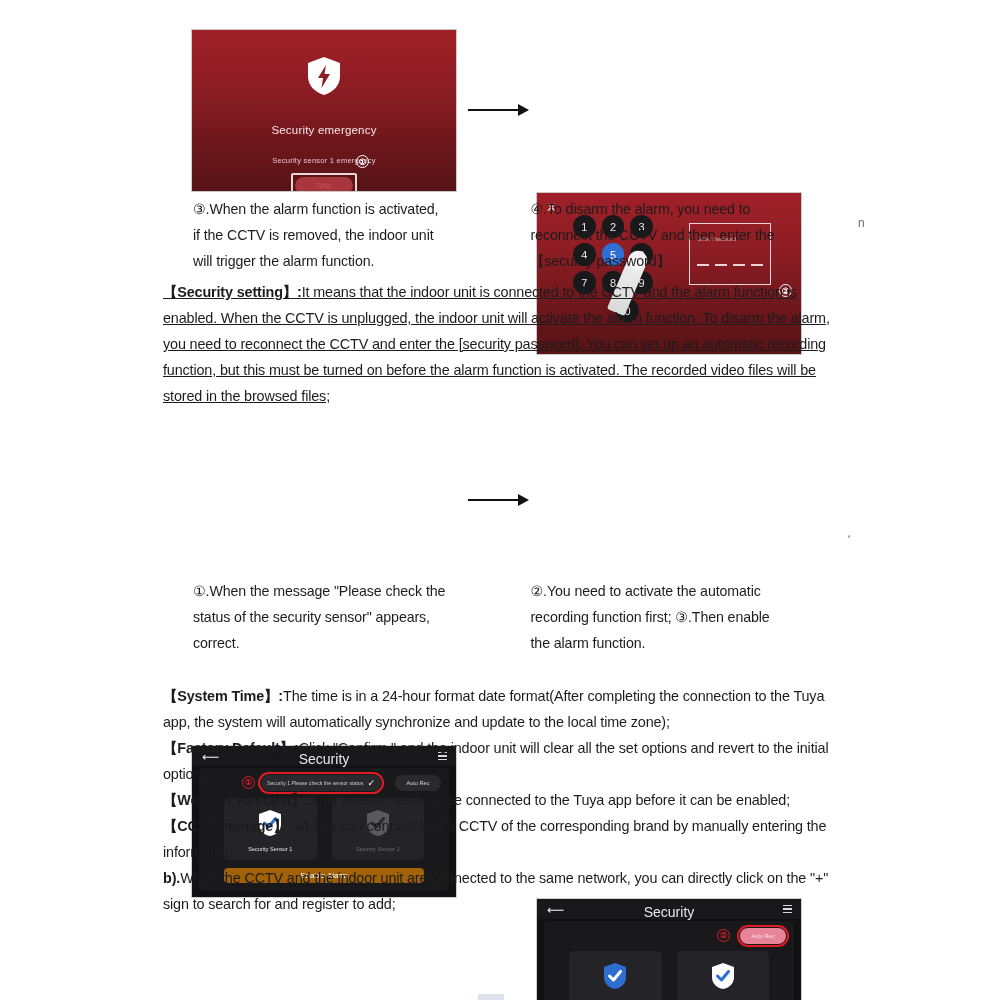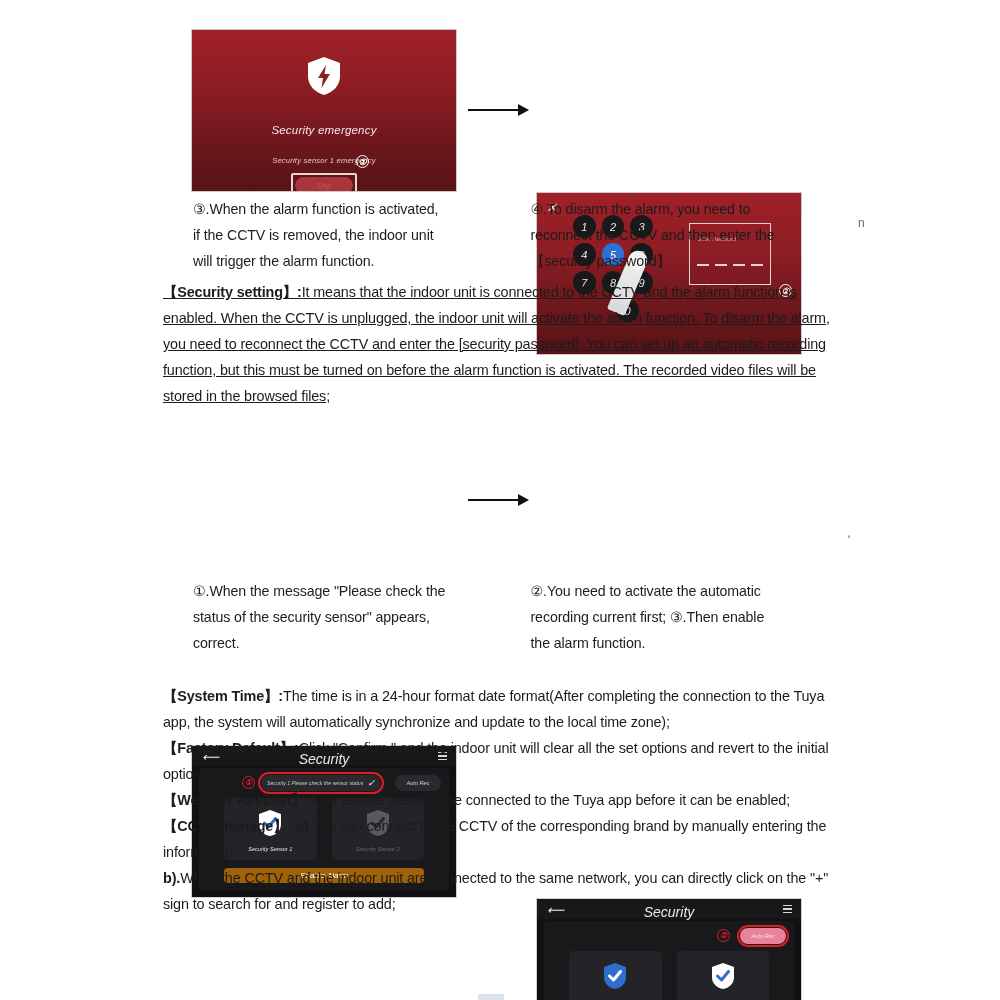--- a/index.html
+++ b/index.html
@@ -34,21 +34,21 @@
     position: absolute;
     left: 163px;
     width: 675px;
     display: flex;
   }
   .caption-col { width: 50%; font-size: 14.2px; color: #1c1c1c; line-height: 26px; letter-spacing: -0.1px;}
   .caption-col.left { padding-left: 30px; }
   .caption-col.right { padding-left: 30px; }
 
   
-  .fig { position: absolute; overflow: hidden; font-style: italic; }
+  .fig { position: absolute; overflow: hidden; }
 
   
   .redpanel {
     background: linear-gradient(180deg, #a02028 0%, #8e1d24 35%, #6c171c 72%, #571316 100%);
     border: 1px solid #c9c9c9;
     position: relative;
   }
   .shield-emerg {
     position: absolute;
     left: 50%; top: 26px;
@@ -411,21 +411,21 @@
   </div>
 
   <div class="caption-row" style="top:578px;">
     <div class="caption-col left">
       <div>①.When the message "Please check the</div>
       <div>status of the security sensor" appears,</div>
       <div>correct.</div>
     </div>
     <div class="caption-col right">
       <div>②.You need to activate the automatic</div>
-      <div>recording current first; ③.Then enable</div>
+      <div>recording function first; ③.Then enable</div>
       <div>the alarm function.</div>
     </div>
   </div>
 
   <div class="doc-body" style="top:683px;">
     <p class="para">
       <span class="lbl">【System Time】:</span><span>The time is in a 24-hour format date format(After completing the connection to the Tuya app, the system will automatically synchronize and update to the local time zone);</span>
     </p>
     <p class="para">
       <span class="lbl">【Factory Default】:</span><span>Click "Confirm," and the indoor unit will clear all the set options and revert to the initial options;</span>

